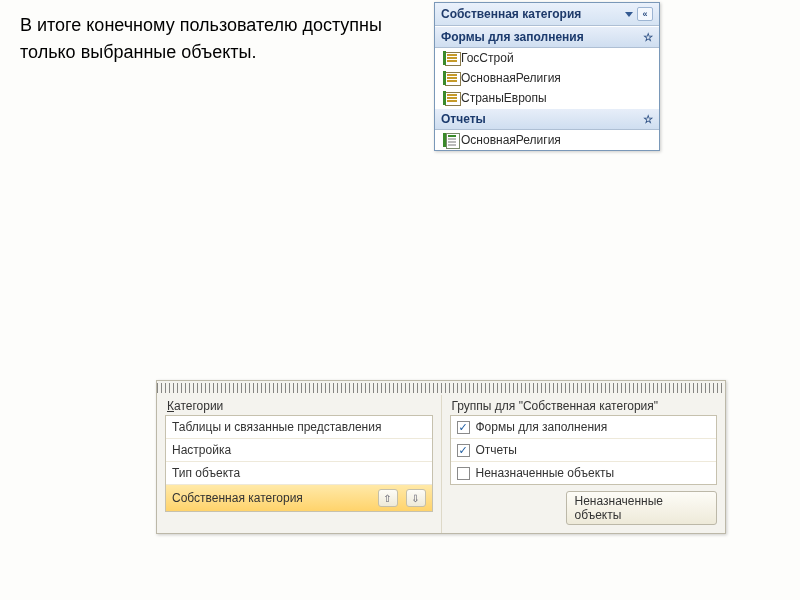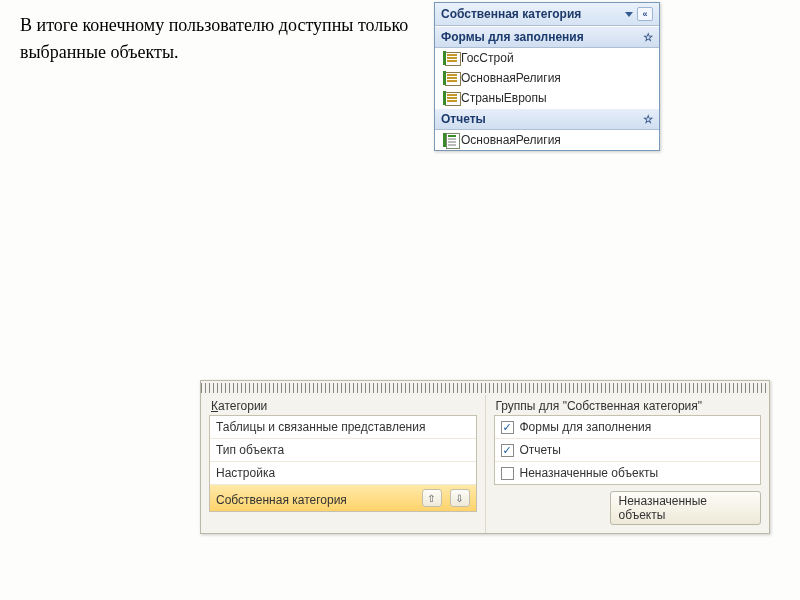--- a/index.html
+++ b/index.html
@@ -13,21 +13,20 @@
     position: relative;
   }
   .main-text {
     position: absolute;
     left: 20px;
     top: 12px;
     width: 400px;
     font-size: 18px;
     line-height: 1.5;
     color: #000;
-    font-family: Liberation Serif, serif;
   }
   .main-text p { margin: 0 0  18px 0; }
   .main-text .wider { width: 740px; }
   .main-text b { font-weight: bold; }
 
   
   .nav-pane {
     position: absolute;
     left: 434px;
     top: 2px;
@@ -123,21 +122,20 @@
   .dlg {
     position:absolute;
     left:156px;
     top:380px;
     width:570px;
     background:#f4f3ee;
     border:1px solid #bcb8a8;
     font-size:12px;
     color:#333;
     box-shadow: 1px 1px 3px rgba(0,0,0,0.2);
-    margin-left: 44px;
   }
   .dlg-instr {
     padding:2px 6px 0 6px;
     font-size:11px;
     color:#666;
     white-space:nowrap;
     overflow:hidden;
     height:14px;
     position:relative;
   }
@@ -159,21 +157,21 @@
     color:#333;
     padding: 0 0 2px 2px;
   }
   .dlg-label .u { text-decoration: underline; }
   .listbox {
     border:1px solid #c6c1ae;
     background:#fff;
   }
   .listrow {
     display:flex;
-    align-items:flex-end;
+    align-items:center;
     border-bottom:1px solid #eee9da;
     padding:4px 6px;
     gap:6px;
   }
   .listrow:last-child { border-bottom:none; }
   .listrow.selected {
     background:linear-gradient(#ffe9a8,#ffd36b);
   }
   .arrow-btn {
     display:inline-flex; align-items:center; justify-content:center;
@@ -263,24 +261,24 @@
 <div class="dlg">
   <div class="dlg-instr"></div>
   <div class="dlg-cols">
     <div class="dlg-col dlg-col-left">
       <div class="dlg-label"><span class="u">К</span><span>атегории</span></div>
       <div class="listbox">
         <div class="listrow">
           <span>Таблицы и связанные представления</span>
         </div>
         <div class="listrow">
+          <span>Настройка</span>
+        </div>
+        <div class="listrow">
           <span>Тип объекта</span>
-        </div>
-        <div class="listrow">
-          <span>Настройка</span>
         </div>
         <div class="listrow selected">
           <span style="flex:1">Собственная категория</span>
           <span class="arrow-btn">⇧</span>
           <span class="arrow-btn">⇩</span>
         </div>
       </div>
     </div>
     <div class="dlg-col">
       <div class="dlg-label">

